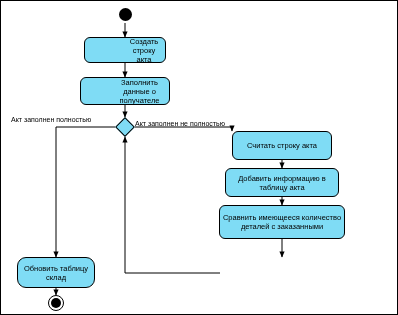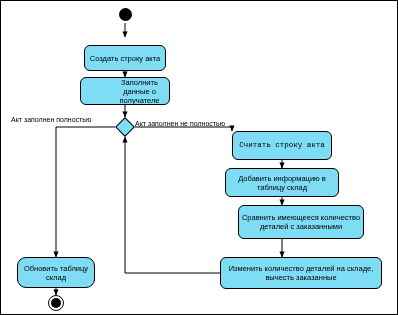--- a/index.html
+++ b/index.html
@@ -102,48 +102,45 @@
       <path d="M281,238 L281,256" marker-end="url(#arrow)"></path>
 
       <path d="M219,272 L124,272 L124,136" marker-end="url(#arrow)"></path>
 
       <path d="M55,287 L55,294" marker-end="url(#arrow)"></path>
     </g>
   </svg>
 
   <div class="start-node" style="left:118px; top:7px; width:13px; height:13px;"></div>
 
-  <div class="node" style="left:83px; top:44px; width:82px; height:26px;">
+  <div class="node" style="left:83px; top:36px; width:82px; height:26px;padding-left:40px;">
     <span>Создать строку акта</span>
   </div>
 
   <div class="node" style="left:79px; top:76px; width:90px; height:28px;padding-left:31px;">
     <span>Заполнить данные о получателе</span>
   </div>
 
   <div class="diamond" style="left:117px; top:119px; width:14px; height:14px;"></div>
 
   <div class="edge-label" style="left:10px; top:115px;">Акт заполнен полностью</div>
   <div class="edge-label" style="left:134px; top:119px;">Акт заполнен не полностью</div>
 
-  <div class="node" style="left:231px; top:130px; width:100px; height:29px;font-family:Liberation Mono, monospace;">
+  <div class="node" style="left:231px; top:130px; width:100px; height:29px;">
     <span>Считать строку акта</span>
   </div>
 
   <div class="node" style="left:224px; top:167px; width:114px; height:29px;">
-    <span>Добавить информацию в таблицу склад</span>
+    <span>Добавить информацию в таблицу акта</span>
   </div>
 
-  <div class="node" style="left:218px; top:204px; width:126px; height:34px;margin-left:19px;">
+  <div class="node" style="left:218px; top:204px; width:126px; height:34px;">
     <span>Сравнить имеющееся количество деталей с заказанными</span>
   </div>
 
-  <div class="node" style="left:219px; top:256px; width:162px; height:32px;">
-    <span>Изменить количество деталей на складе, вычесть заказанные</span>
-  </div>
 
   <div class="node" style="left:16px; top:256px; width:78px; height:31px;border-radius:9px;">
     <span>Обновить таблицу склад</span>
   </div>
 
   <div class="end-ring" style="left:47px; top:294px; width:16px; height:16px;"></div>
   <div class="end-node" style="left:50px; top:297px; width:10px; height:10px;"></div>
 
 </div>
 

